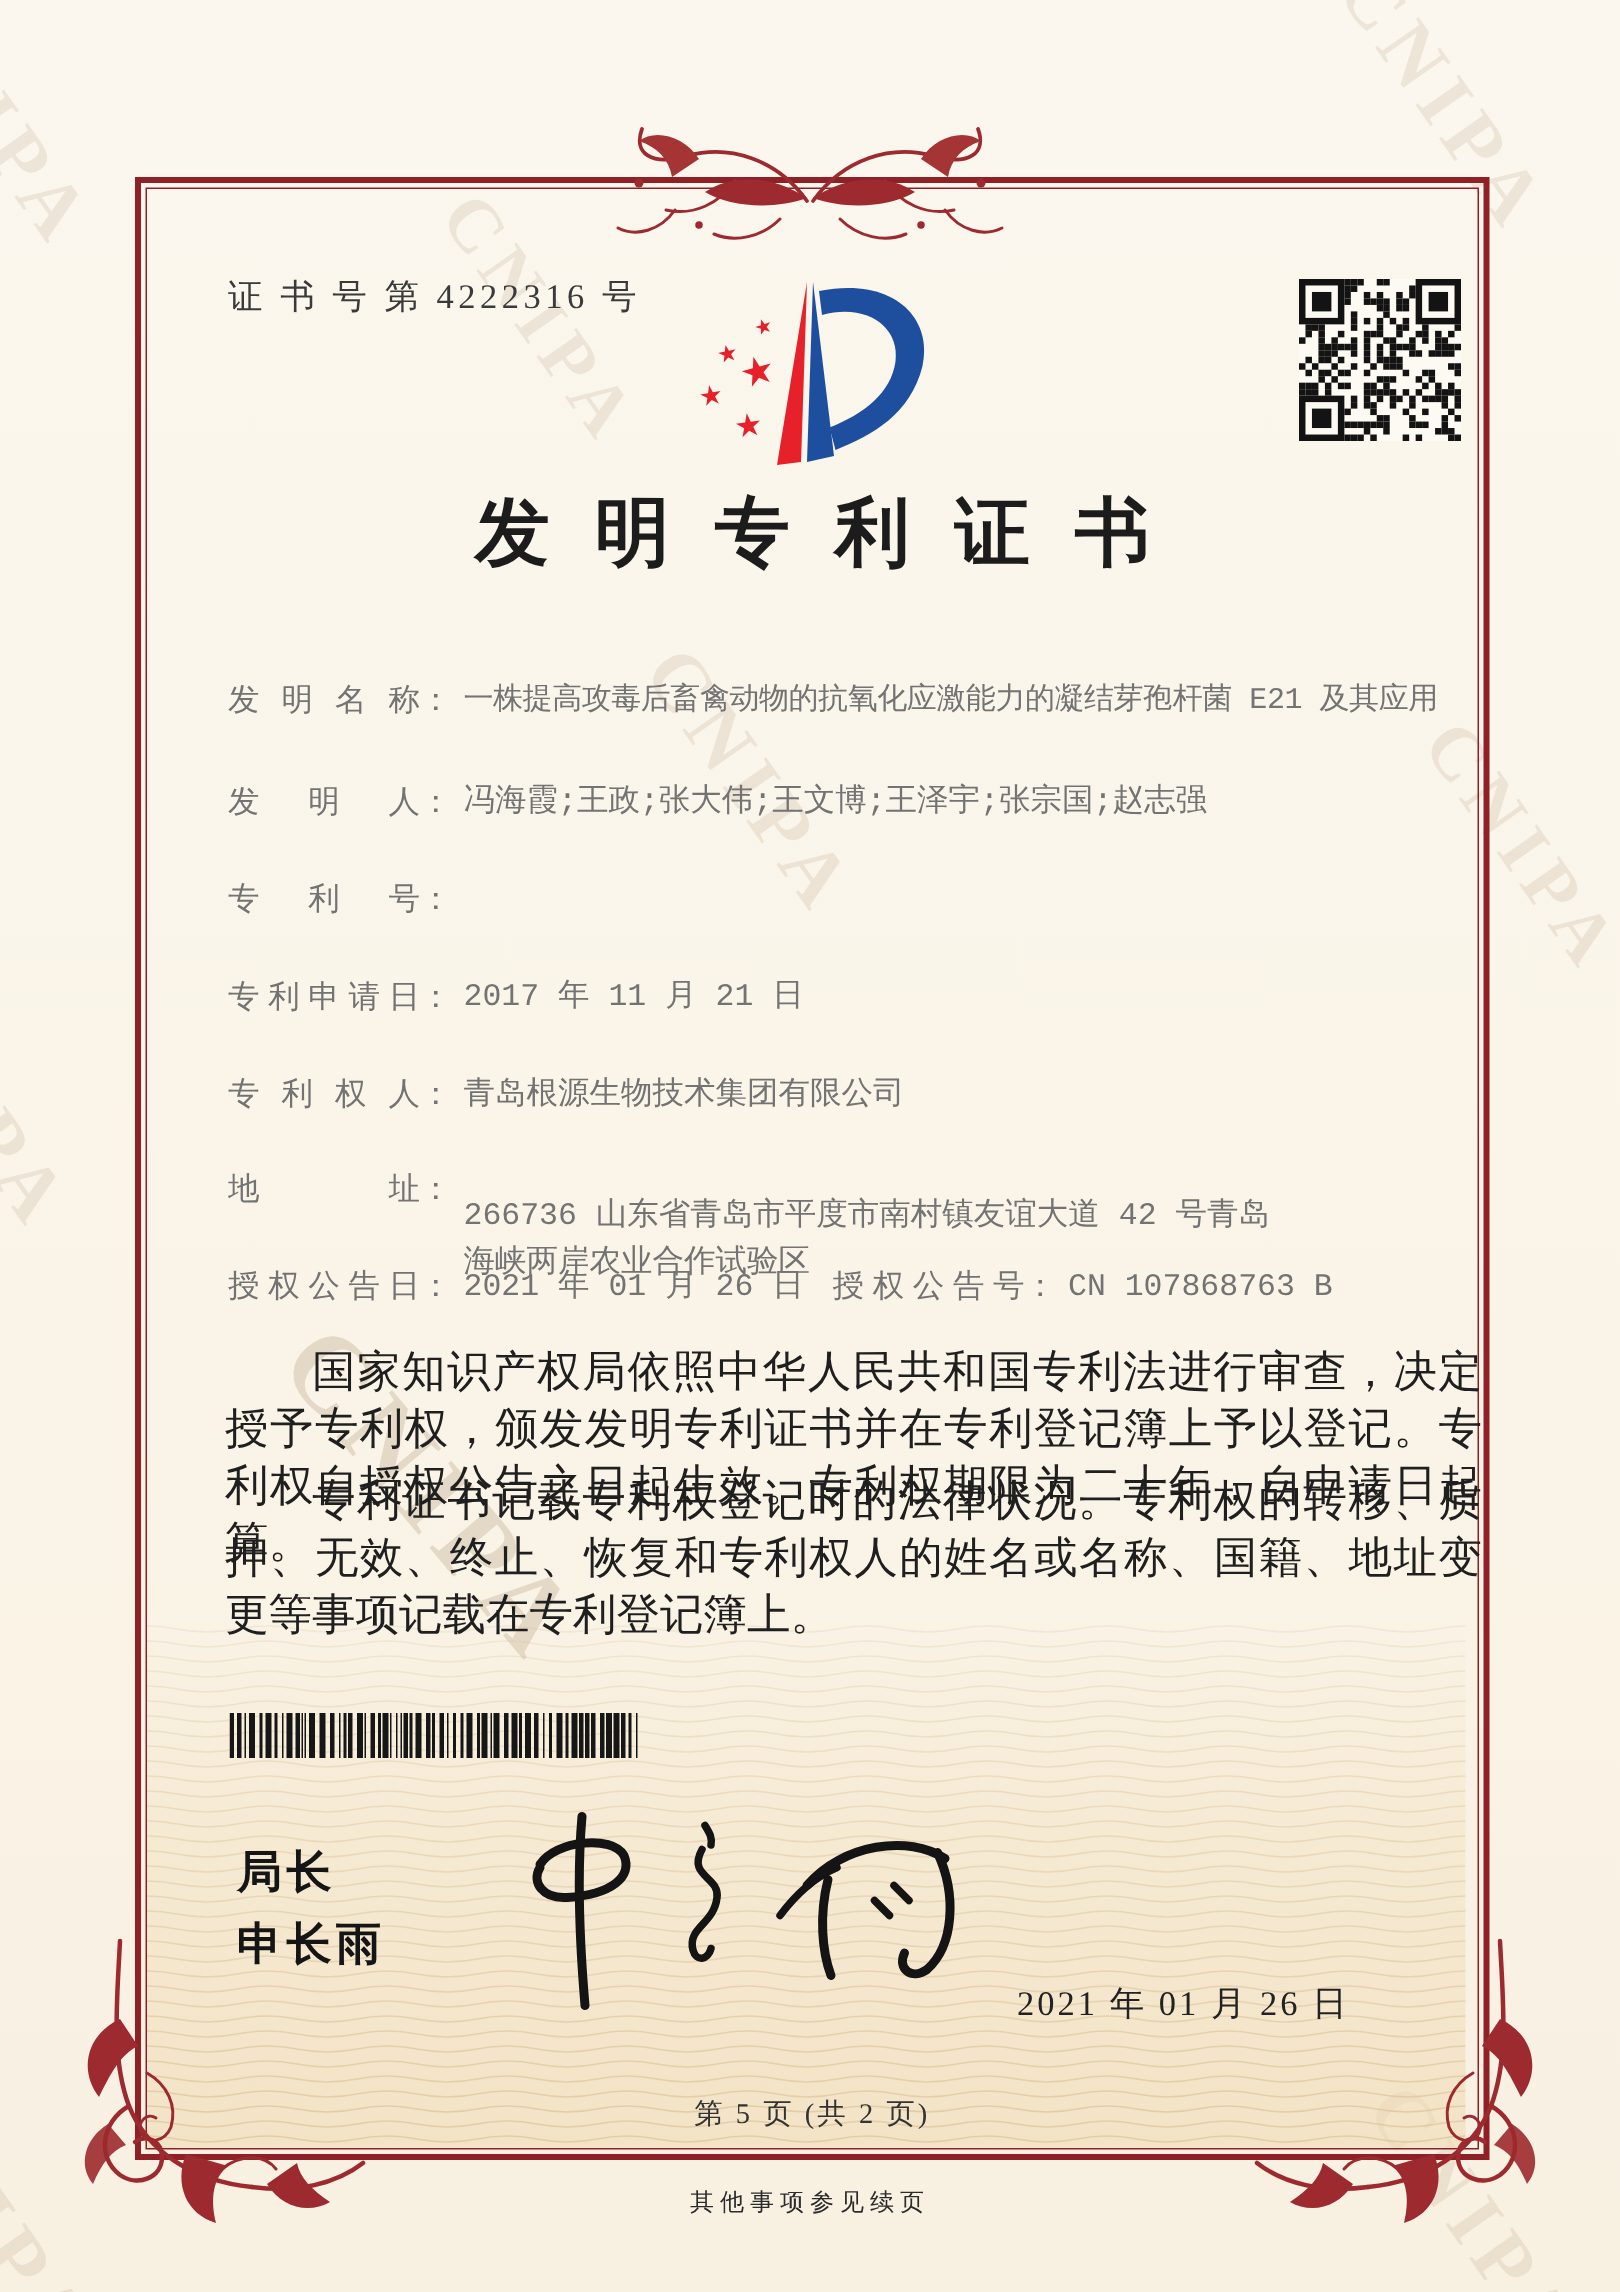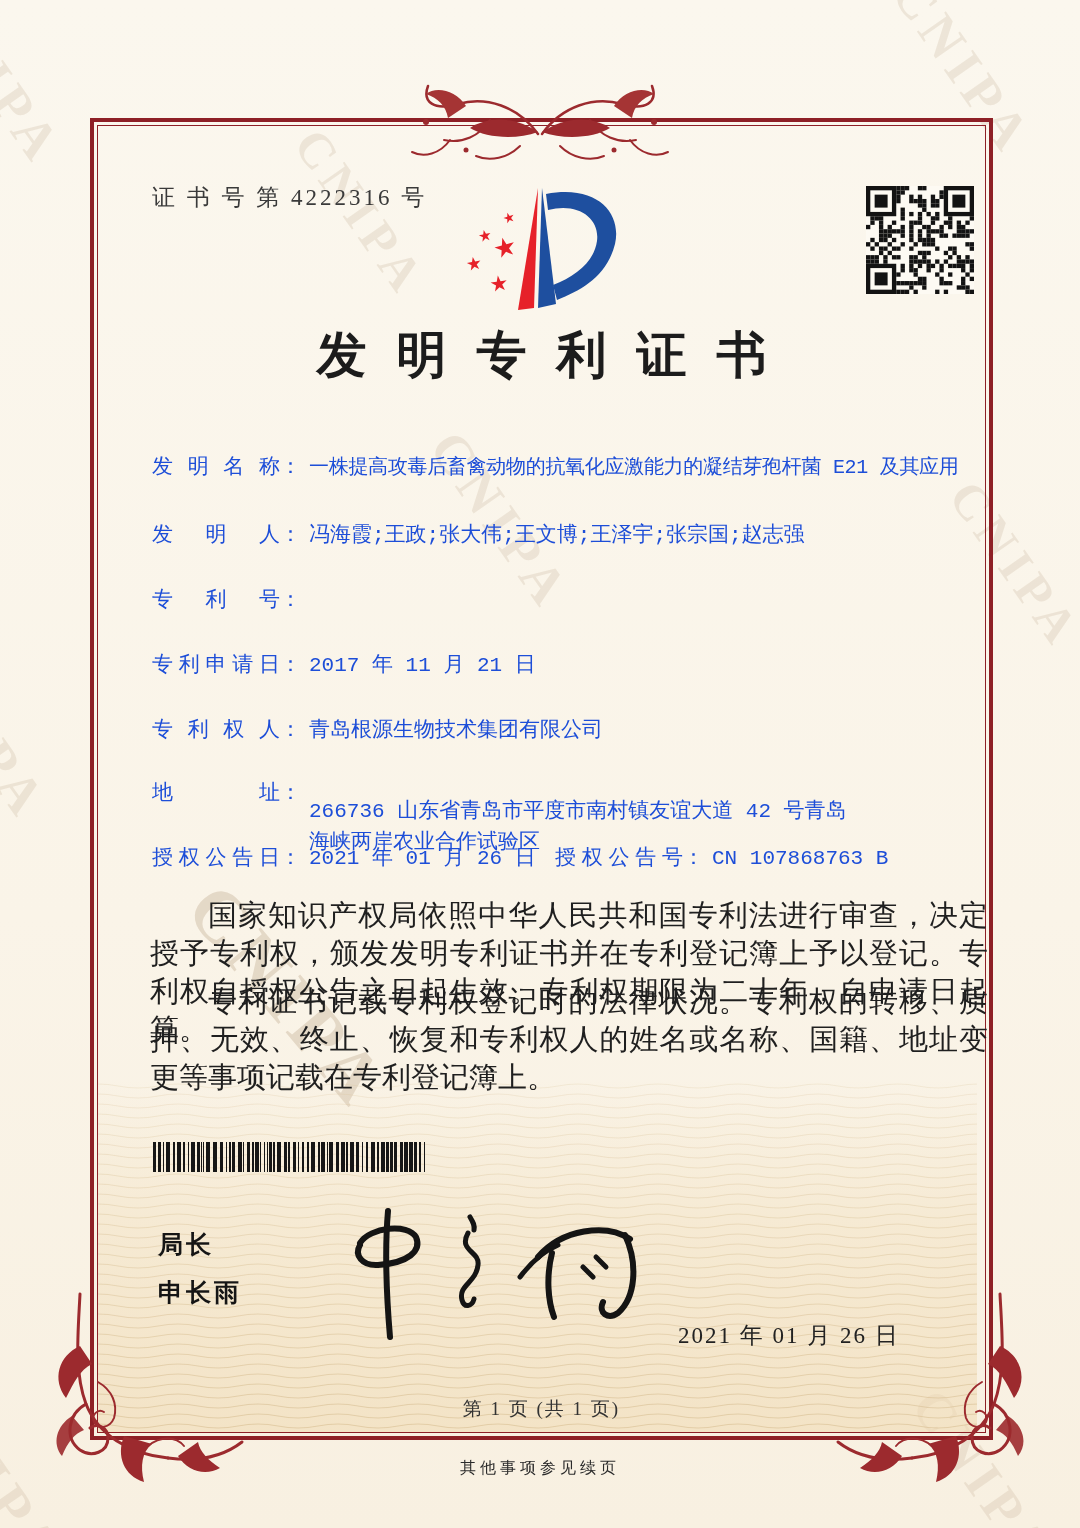--- a/index.html
+++ b/index.html
@@ -35,36 +35,36 @@
   
   .cert-no{position:absolute;left:152px;top:182px;font-size:23px;letter-spacing:3px;color:#3a3a3a;}
   .logo{position:absolute;left:452px;top:184px;width:190px;height:132px;}
   .qr{position:absolute;left:866px;top:186px;width:108px;height:108px;}
   .title{
     position:absolute;left:90px;top:322px;width:903px;text-align:center;
     font-size:50px;font-weight:bold;letter-spacing:30px;padding-left:30px;
     box-sizing:border-box;color:#1c1c1c;
   }
   
-  .row{position:absolute;left:152px;width:836px;display:flex;align-items:flex-start;font-size:21px;color:#1d4ed8;}
+  .row{position:absolute;left:152px;width:836px;display:flex;align-items:flex-start;font-size:21px;color:#737373;}
   .lab{flex:0 0 128px;width:128px;text-align:justify;text-align-last:justify;}
   .colon{flex:0 0 auto;margin-right:8px;}
   .val{flex:1;line-height:31px;font-family:Liberation Mono, monospace;}
   .val--name{font-size:20px;white-space:nowrap;letter-spacing:-0.3px;}
   .val--addr{max-width:545px;margin-top:18px;}
   .pair2{position:absolute;left:403px;top:0;display:flex;}
   .pair2 .lab{flex:0 0 128px;}
   
   .para{
     position:absolute;left:150px;width:838px;font-size:29px;line-height:38px;
     text-align:justify;text-indent:2em;color:#1f1f1f;
   }
   
   .barcode{position:absolute;left:153px;top:1142px;width:278px;height:30px;}
-  .signer{position:absolute;left:158px;font-size:25px;font-weight:600;
+  .signer{position:absolute;left:158px;font-size:30px;font-weight:600;
     font-family:"Liberation Sans","DejaVu Sans",sans-serif;color:#151515;letter-spacing:3px;}
   .signature{position:absolute;left:300px;top:1205px;width:360px;height:135px;}
   .date-line{position:absolute;left:678px;top:1320px;font-size:23px;letter-spacing:2px;color:#222;}
   .page-num{position:absolute;left:90px;top:1396px;width:903px;text-align:center;font-size:19px;letter-spacing:2px;color:#333;}
   .foot-note{position:absolute;left:0;top:1458px;width:1080px;text-align:center;font-size:16px;letter-spacing:4px;color:#2b2b2b;}
   
   .orn{position:absolute;pointer-events:none;}
   .orn--tl{left:370px;top:76px;width:340px;height:92px;}
   .orn--bl{left:28px;top:1286px;width:220px;height:210px;}
   .orn--br{left:832px;top:1286px;width:220px;height:210px;transform:scaleX(-1);}
@@ -538,14 +538,14 @@
     <path d="M220 72 C232 56 244 46 258 40" stroke-width="5"></path>
     <path d="M238 52 C262 24 306 18 330 34"></path>
     <path d="M252 48 C246 72 248 96 254 112"></path>
     <path d="M325 30 C338 58 336 92 318 108 C308 115 298 108 303 97"></path>
     <path d="M283 62 l10 10" stroke-width="5"></path>
     <path d="M296 52 l10 10" stroke-width="5"></path>
   </g>
 </svg>
 
 <div class="date-line">2021 年 01 月 26 日</div>
-<div class="page-num">第 1 页 (共 1 页)</div>
+<div class="page-num">第 5 页 (共 2 页)</div>
 <div class="foot-note">其他事项参见续页</div>
 
 </body></html>

